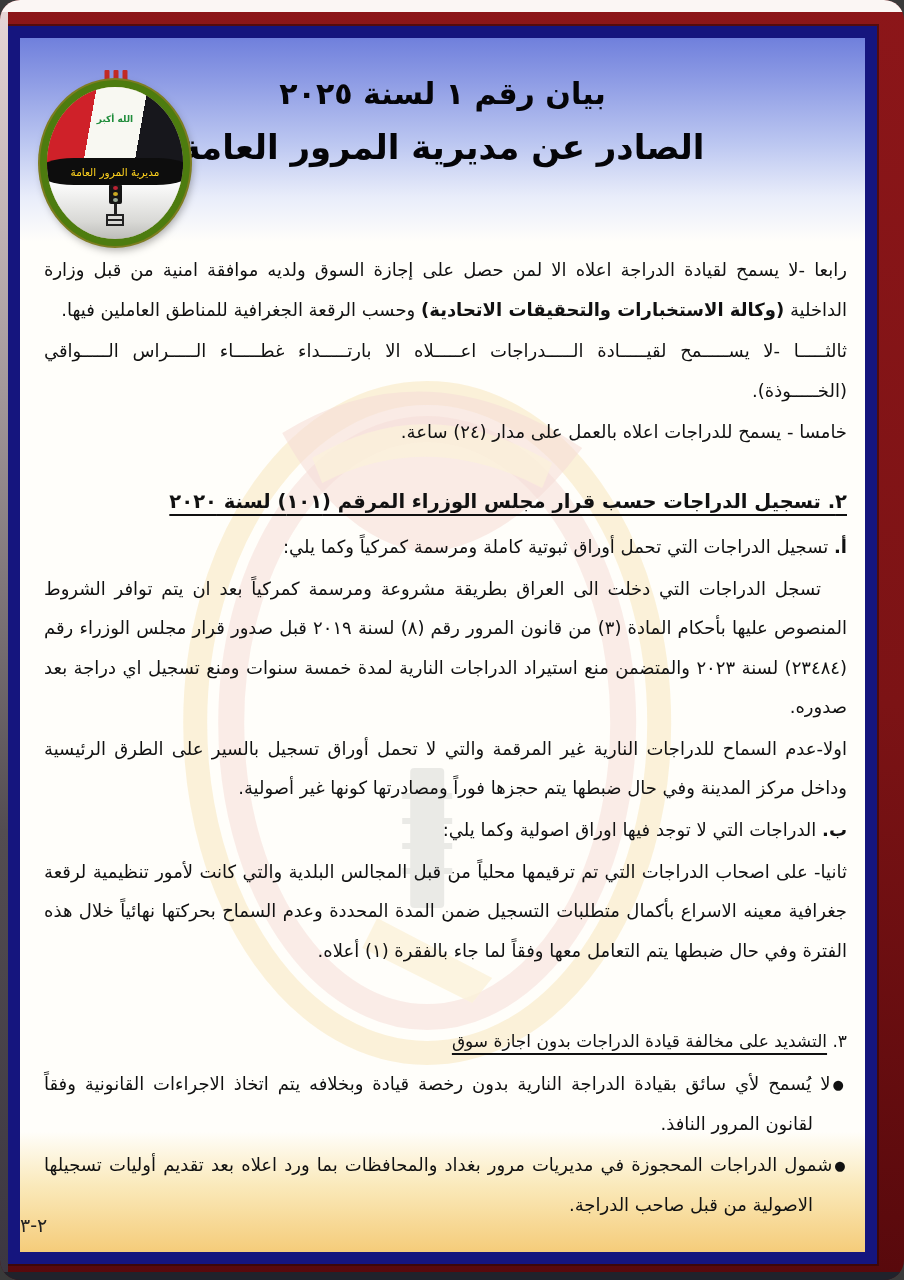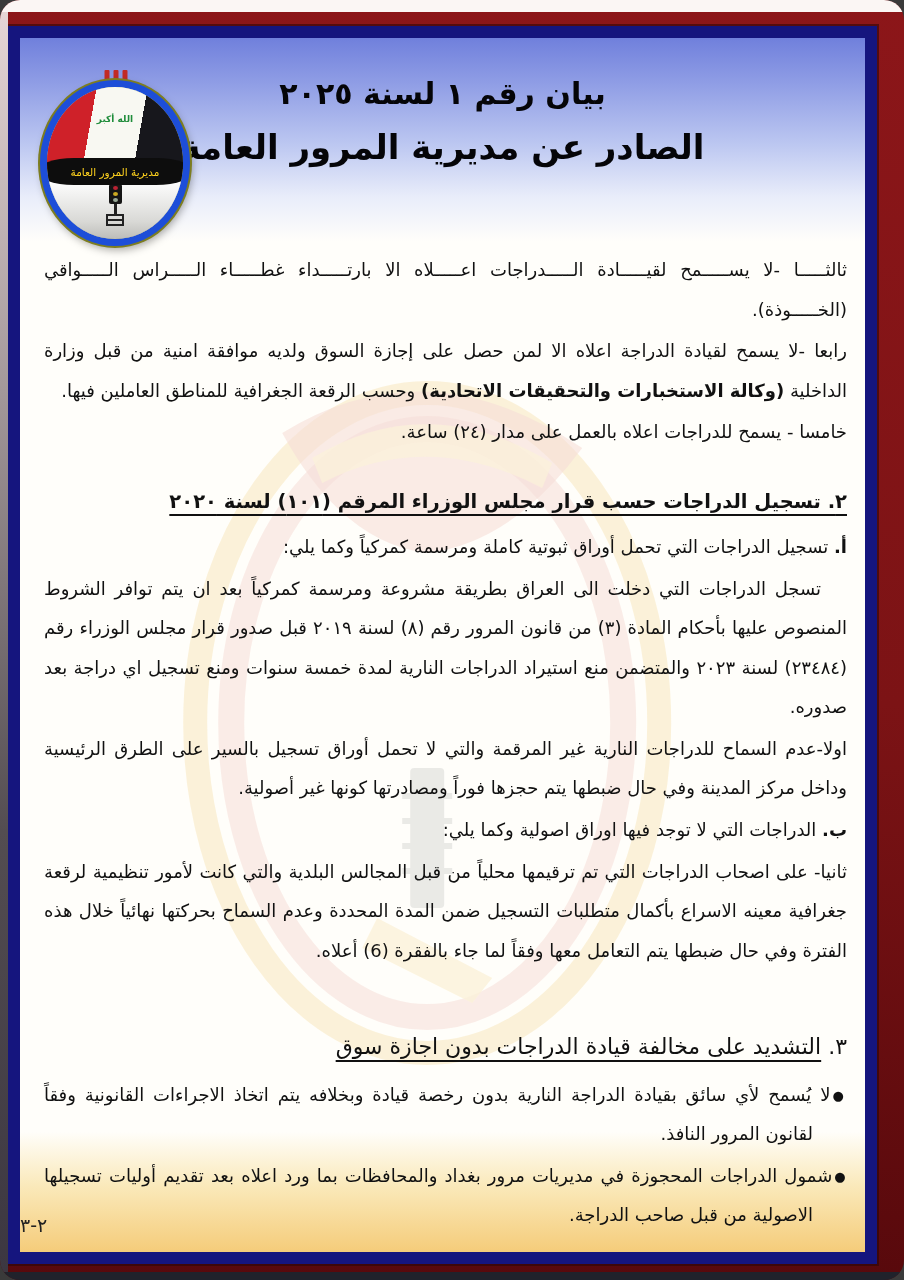--- a/index.html
+++ b/index.html
@@ -46,21 +46,21 @@
   .title-1 { font-size:30px; font-weight:bold; color:#050508; letter-spacing:1px; }
   .title-2 { font-size:34px; font-weight:bold; color:#050508; margin-top:16px; letter-spacing:1px; }
 
   
   .logo { position:absolute; top:30px; left:16px; width:160px; height:185px; z-index:3; }
   .spikes { position:absolute; top:2px; left:50%; transform:translateX(-50%); display:flex; gap:4px; }
   .spikes i { display:block; width:5px; height:13px; background:#c22a24; border-radius:1px; }
   .oval {
     position:absolute; top:12px; left:4px; width:150px; height:166px; border-radius:50%;
     overflow:hidden; background:#f0f0e4;
-    border:7px solid #1d4ed8; box-shadow:0 0 0 2px #7d7d20, inset 0 0 0 2px #8b8b25, 2px 4px 8px rgba(0,0,0,.35);
+    border:7px solid #4d7c0f; box-shadow:0 0 0 2px #7d7d20, inset 0 0 0 2px #8b8b25, 2px 4px 8px rgba(0,0,0,.35);
   }
   .flag { position:absolute; top:0; left:0; right:0; height:54%;
           background:linear-gradient(100deg,#cf2129 0 33%,#f8f8f2 33% 67%,#17171c 67%);
           display:flex; align-items:center; justify-content:center; }
   .flag-text { color:#1f8c3b; font-size:9px; font-weight:bold; line-height:1.1; transform:translateY(-8px); }
   .banner { position:absolute; top:47%; left:-10px; right:-10px; height:27px; background:#0d0d0d;
             border-radius:45% / 95%; display:flex; align-items:center; justify-content:center; z-index:2; }
   .banner span { color:#ffd21e; font-size:10.5px; font-weight:normal; white-space:nowrap; }
   .lower { position:absolute; top:calc(47% + 22px); bottom:0; left:0; right:0;
            background:linear-gradient(180deg,#ffffff 0%,#d9d9d6 70%,#bdbdb9 100%); }
@@ -73,21 +73,21 @@
              background:repeating-linear-gradient(180deg,#222 0 2px,transparent 2px 5px);
              border-left:2px solid #222; border-right:2px solid #222; }
 
   
   .content { position:relative; z-index:2; padding:14px 18px 0 24px; font-size:18px; color:#111; }
   .para { text-align:justify; line-height:2.2; margin-bottom:2px; }
   .bold { font-weight:bold; }
   .u { text-decoration:underline; text-underline-offset:6px; text-decoration-thickness:1.5px; }
   .indent { text-indent:26px; }
   .hang { padding-right:34px; text-indent:-34px; }
-  .sec-heading { font-size:22px; font-weight:normal; line-height:2.1; }
+  .sec-heading { font-size:17px; font-weight:normal; line-height:2.1; }
   .sec2 { margin-top:30px; margin-bottom:4px; font-weight:bold; font-size:19.5px; }
   .sec3 { margin-top:54px; margin-bottom:4px; }
   .sec4 { margin-top:26px; margin-bottom:4px; }
   .marker { font-weight:bold; }
   .bullet-marker { font-size:13px; vertical-align:1px; padding-left:2px; }
 
   .page-number { position:absolute; bottom:16px; left:0; right:40px; text-align:left;
                  font-size:19px; color:#222; z-index:2; }
 </style>
 </head>
@@ -144,37 +144,37 @@
                 <b></b>
               </div>
             <div class="tl-pole"></div>
             <div class="tl-base"></div>
           </div>
         </div>
       </div>
 
       <div class="content">
 
+        <p class="para"><span>رابعا -لا يسمح لقيادة الدراجة اعلاه الا لمن حصل على إجازة السوق ولديه موافقة امنية من قبل وزارة الداخلية </span><span class="bold">(وكالة الاستخبارات والتحقيقات الاتحادية)</span><span> وحسب الرقعة الجغرافية للمناطق العاملين فيها.</span></p>
+
         <p class="para">ثالثـــــا -لا يســـــمح لقيـــــادة الـــــدراجات اعـــــلاه الا بارتـــــداء غطـــــاء الـــــراس الـــــواقي (الخـــــوذة).</p>
-
-        <p class="para"><span>رابعا -لا يسمح لقيادة الدراجة اعلاه الا لمن حصل على إجازة السوق ولديه موافقة امنية من قبل وزارة الداخلية </span><span class="bold">(وكالة الاستخبارات والتحقيقات الاتحادية)</span><span> وحسب الرقعة الجغرافية للمناطق العاملين فيها.</span></p>
 
         <p class="para">خامسا - يسمح للدراجات اعلاه بالعمل على مدار (٢٤) ساعة.</p>
 
         <h3 class="sec-heading sec2"><span class="u">٢. تسجيل الدراجات حسب قرار مجلس الوزراء المرقم (١٠١) لسنة ٢٠٢٠</span></h3>
 
         <p class="para"><span class="marker">أ.</span><span> تسجيل الدراجات التي تحمل أوراق ثبوتية كاملة ومرسمة كمركياً وكما يلي:</span></p>
 
         <p class="para indent">تسجل الدراجات التي دخلت الى العراق بطريقة مشروعة ومرسمة كمركياً بعد ان يتم توافر الشروط المنصوص عليها بأحكام المادة (٣) من قانون المرور رقم (٨) لسنة ٢٠١٩ قبل صدور قرار مجلس الوزراء رقم (٢٣٤٨٤) لسنة ٢٠٢٣ والمتضمن منع استيراد الدراجات النارية لمدة خمسة سنوات ومنع تسجيل اي دراجة بعد صدوره.</p>
 
         <p class="para">اولا-عدم السماح للدراجات النارية غير المرقمة والتي لا تحمل أوراق تسجيل بالسير على الطرق الرئيسية وداخل مركز المدينة وفي حال ضبطها يتم حجزها فوراً ومصادرتها كونها غير أصولية.</p>
 
         <p class="para"><span class="marker">ب.</span><span> الدراجات التي لا توجد فيها اوراق اصولية وكما يلي:</span></p>
 
-        <p class="para">ثانيا-  على اصحاب الدراجات التي تم ترقيمها محلياً من قبل المجالس البلدية والتي كانت لأمور تنظيمية لرقعة جغرافية معينه الاسراع بأكمال متطلبات التسجيل ضمن المدة المحددة وعدم السماح بحركتها نهائياً خلال هذه الفترة وفي حال ضبطها يتم التعامل معها وفقاً لما جاء بالفقرة (6) أعلاه.</p>
+        <p class="para">ثانيا-  على اصحاب الدراجات التي تم ترقيمها محلياً من قبل المجالس البلدية والتي كانت لأمور تنظيمية لرقعة جغرافية معينه الاسراع بأكمال متطلبات التسجيل ضمن المدة المحددة وعدم السماح بحركتها نهائياً خلال هذه الفترة وفي حال ضبطها يتم التعامل معها وفقاً لما جاء بالفقرة (١) أعلاه.</p>
 
         <h3 class="sec-heading sec3"><span>٣.</span> <span class="u">التشديد على مخالفة قيادة الدراجات بدون اجازة سوق</span></h3>
 
         <p class="para hang"><span class="bullet-marker">●</span><span>لا يُسمح لأي سائق بقيادة الدراجة النارية بدون رخصة قيادة وبخلافه يتم اتخاذ الاجراءات القانونية وفقاً لقانون المرور النافذ.</span></p>
 
 
         <p class="para hang"><span class="bullet-marker">●</span><span>شمول الدراجات المحجوزة في مديريات مرور بغداد والمحافظات بما ورد اعلاه بعد تقديم أوليات تسجيلها الاصولية من قبل صاحب الدراجة.</span></p>
 
       </div>
 

